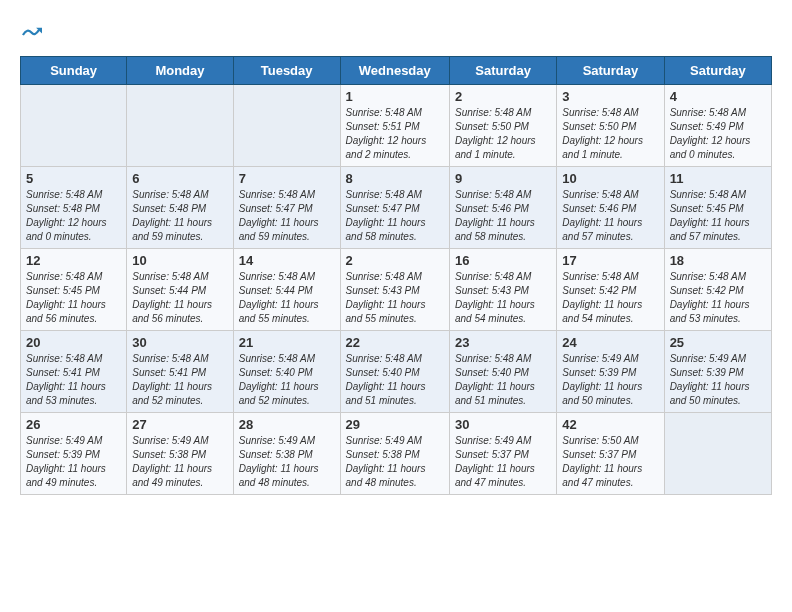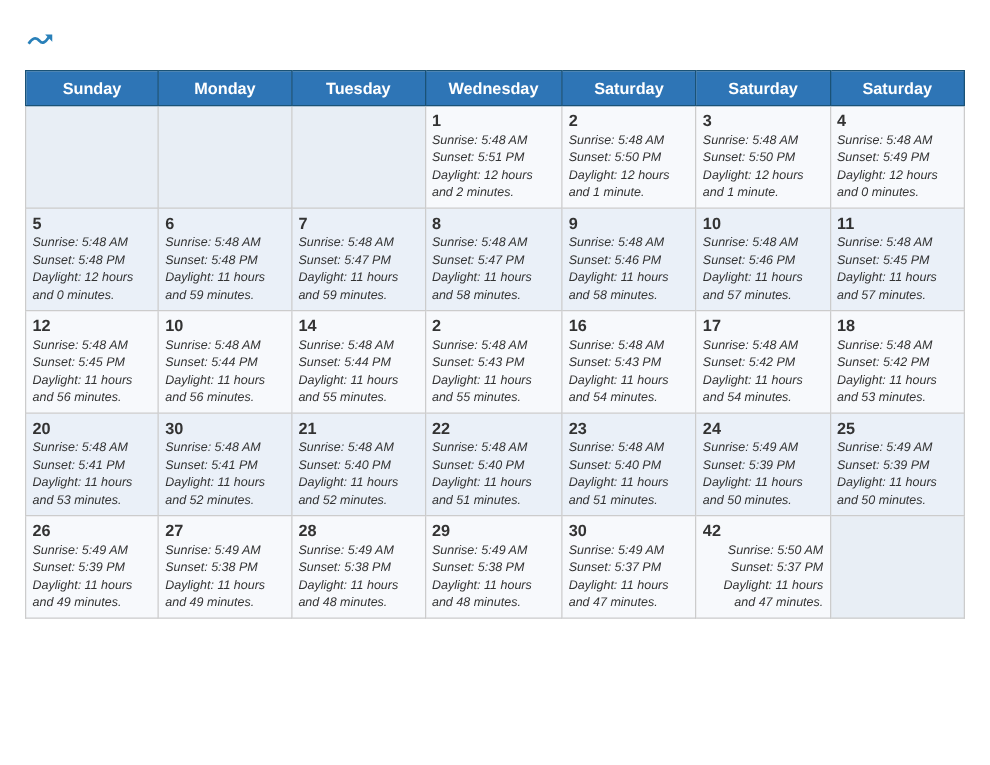--- a/index.html
+++ b/index.html
@@ -313,21 +313,21 @@
         </td>
         <td>
           <span class="day-number">30</span>
           <div class="day-info" style="white-space: pre-line;">Sunrise: 5:49 AM
 Sunset: 5:37 PM
 Daylight: 11 hours
 and 47 minutes.</div>
         </td>
         <td>
           <span class="day-number">42</span>
-          <div class="day-info" style="white-space: pre-line; text-align: right;">Sunrise: 5:50 AM
+          <div class="day-info" style="white-space: pre-line;">Sunrise: 5:50 AM
 Sunset: 5:37 PM
 Daylight: 11 hours
 and 47 minutes.</div>
         </td>
         <td class="empty-cell"></td>
       </tr>
     </tbody>
 </table>
 
 </body></html>

